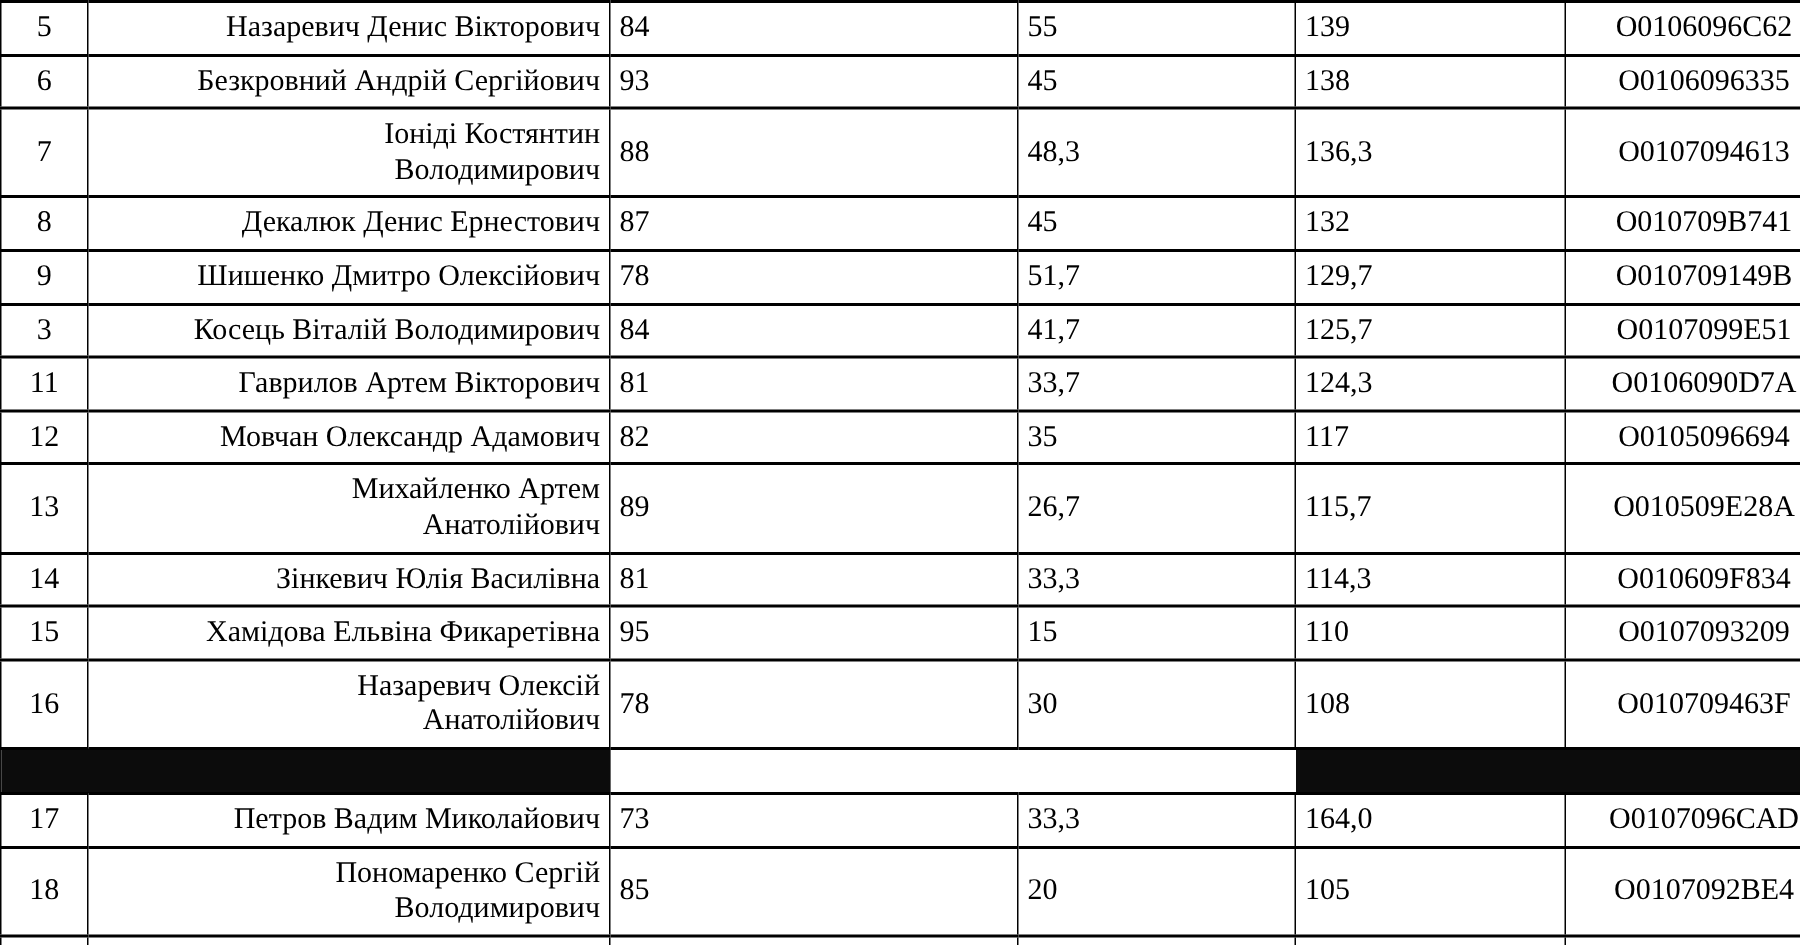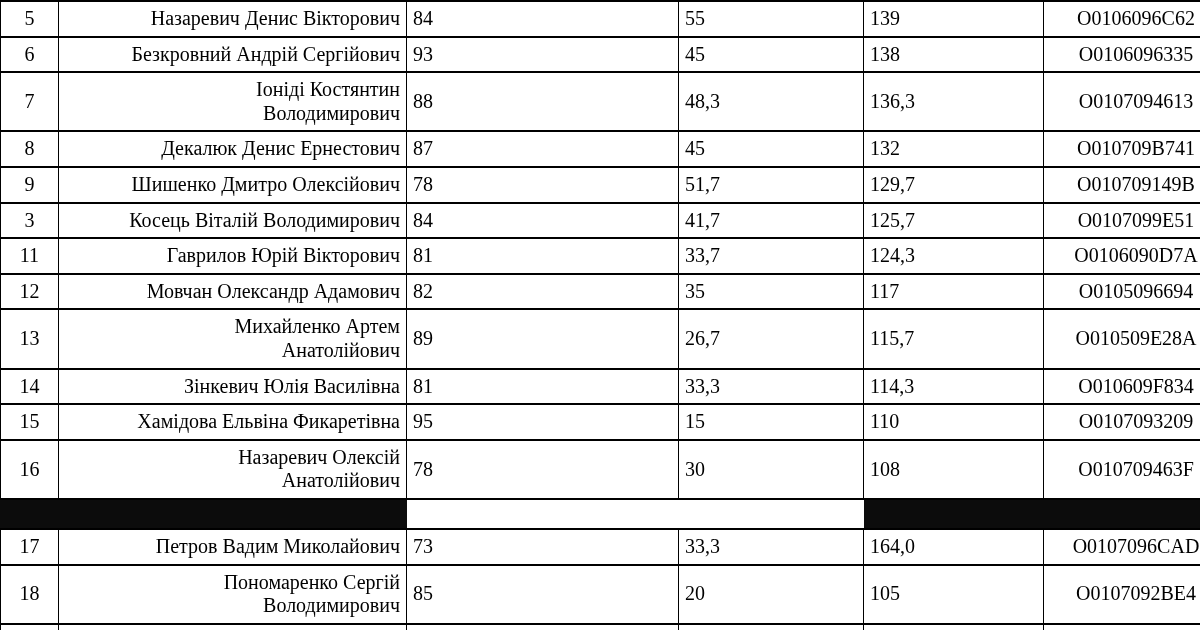--- a/index.html
+++ b/index.html
@@ -141,21 +141,21 @@
         <td class="num">3</td>
         <td class="name">Косець Віталій Володимирович</td>
         <td class="score1">84</td>
         <td class="score2">41,7</td>
         <td class="total">125,7</td>
         <td class="code">O0107099E51</td>
       </tr>
 
       <tr>
         <td class="num">11</td>
-        <td class="name">Гаврилов Юрій Вікторович</td>
+        <td class="name">Гаврилов Артем Вікторович</td>
         <td class="score1">81</td>
         <td class="score2">33,7</td>
         <td class="total">124,3</td>
         <td class="code">O0106090D7A</td>
       </tr>
 
       <tr>
         <td class="num">12</td>
         <td class="name">Мовчан Олександр Адамович</td>
         <td class="score1">82</td>

